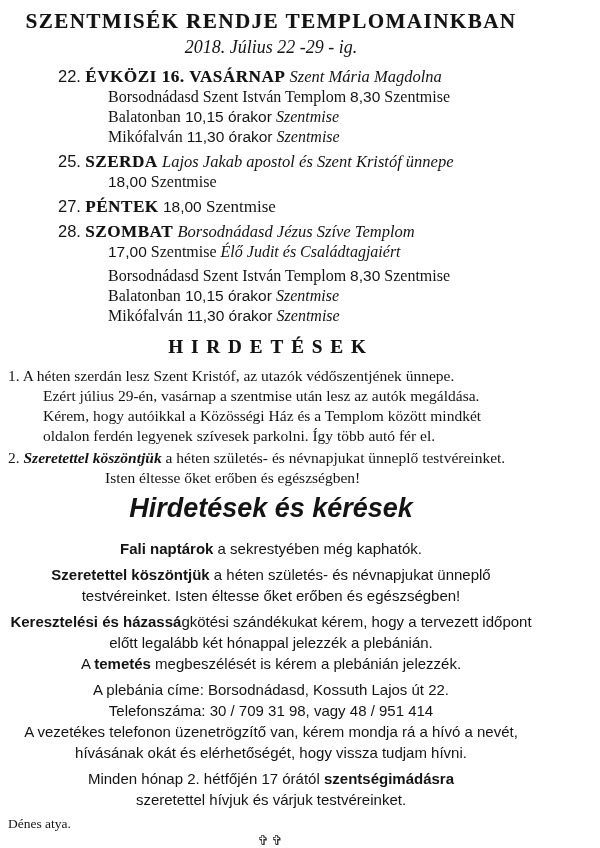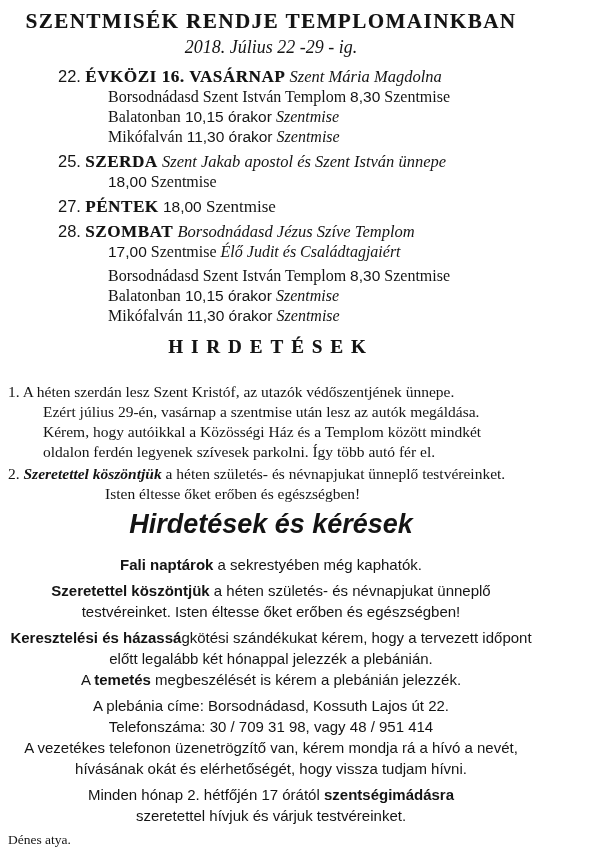--- a/index.html
+++ b/index.html
@@ -50,21 +50,21 @@
     line-height:20px;
     white-space:nowrap;
   }
   .tail{font-style:italic;}
   .ann-heading{
     text-align:center;
     font-weight:700;
     font-size:19px;
     line-height:26px;
     letter-spacing:8px;
-    margin:8px 0 22px;
+    margin:8px 0 6px;
     text-shadow:0.3px 0.3px 0 #8a8a8a;
   }
   .ann-line{
     font-size:15.5px;
     line-height:20px;
     white-space:nowrap;
   }
   .ann-item{margin-bottom:2px;}
   .indent{padding-left:35px;}
   .indent2{padding-left:97px;}
@@ -133,21 +133,21 @@
         <span class="time">11,30 órakor</span>
         <span class="mise"></span>
         <span class="tail">Szentmise</span>
       </div>
     </div>
 
     <div class="entry">
       <div class="eh">
         <span class="num">25.</span>
         <span class="dname">SZERDA</span>
-        <span class="note">Szent Jakab apostol és Szent István ünnepe</span>
+        <span class="note">Lajos Jakab apostol és Szent Kristóf ünnepe</span>
       </div>
       <div class="eline">
         <span class="place"></span>
         <span class="time">18,00</span>
         <span class="mise">Szentmise</span>
         <span class="tail"></span>
       </div>
     </div>
 
     <div class="entry">

